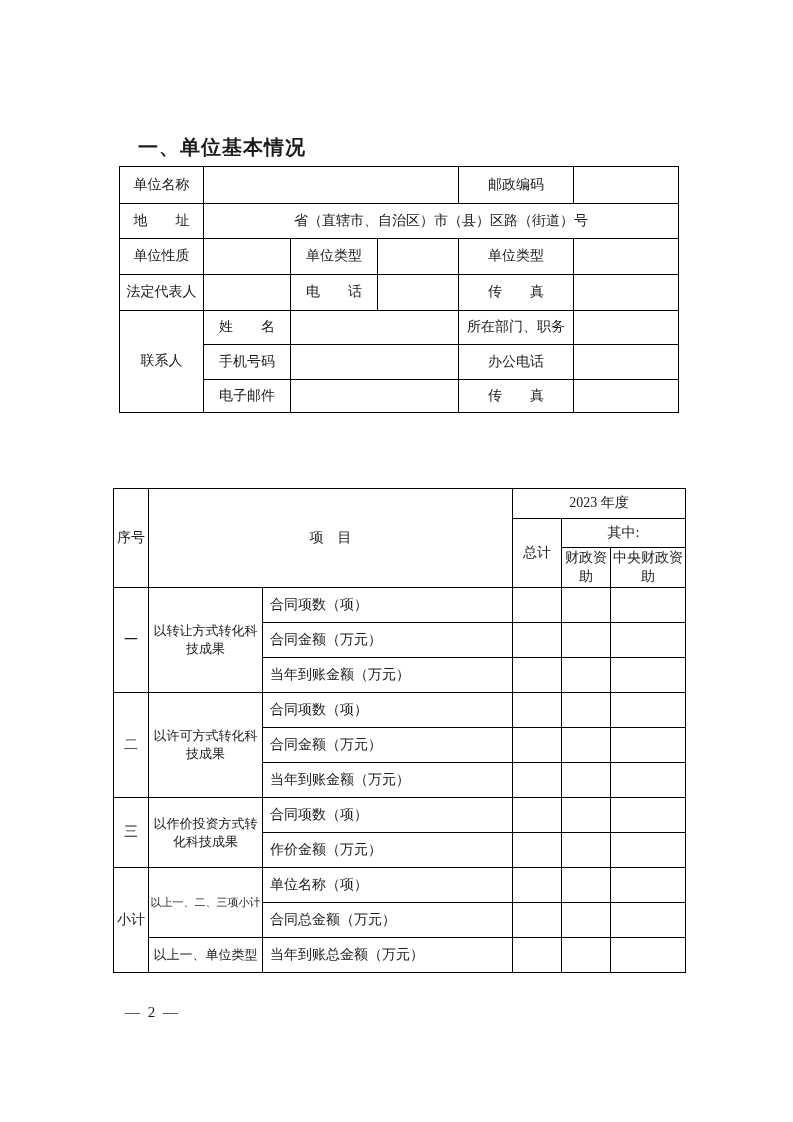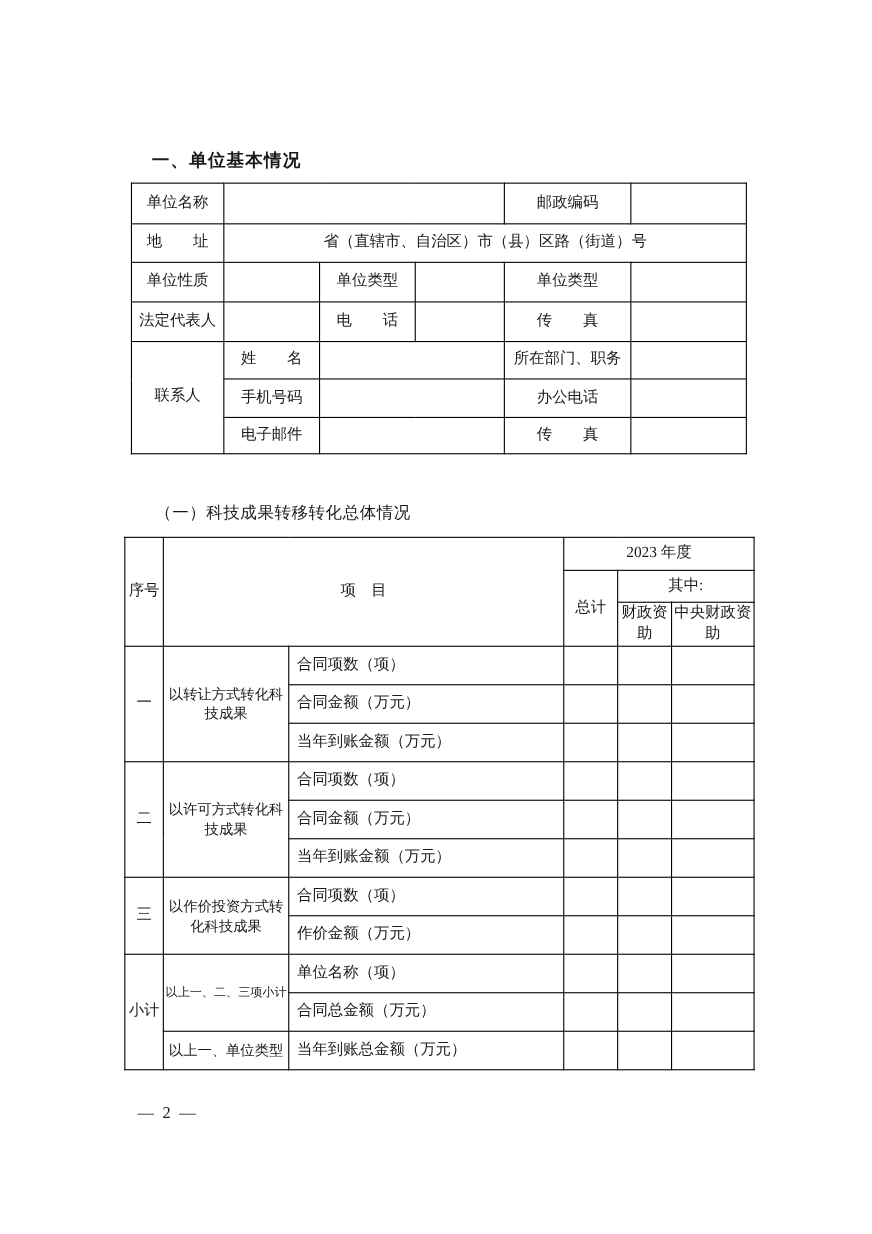--- a/index.html
+++ b/index.html
@@ -10,21 +10,21 @@
     margin: 0 auto;
     background: #ffffff;
     font-family: "Liberation Serif", "DejaVu Serif", serif;
     color: #1a1a1a;
     overflow: hidden;
   }
   .sec-title {
     position: absolute;
     font-family: "Liberation Sans", "DejaVu Sans", sans-serif;
     font-weight: bold;
-    font-size: 16px;
+    font-size: 20px;
     line-height: 20px;
     letter-spacing: 1px;
     white-space: nowrap;
     text-align: center;
   }
   .sub-title {
     position: absolute;
     font-size: 15px;
     line-height: 19px;
     letter-spacing: 0.5px;
@@ -117,21 +117,20 @@
     </tr>
     <tr style="height:33px">
       <td>电子邮件</td>
       <td colspan="2"></td>
       <td>传　　真</td>
       <td></td>
     </tr>
   </tbody>
     </table>
 
-  <div class="sub-title" style="left:141px; top:458px;">（一）科技成果转移转化总体情况</div>
 
   <table class="t2">
     <colgroup>
       <col style="width:35px">
         <col style="width:114px">
         <col style="width:250px">
       <col style="width:49px">
         <col style="width:49px">
         <col style="width:75px">
     </colgroup>

